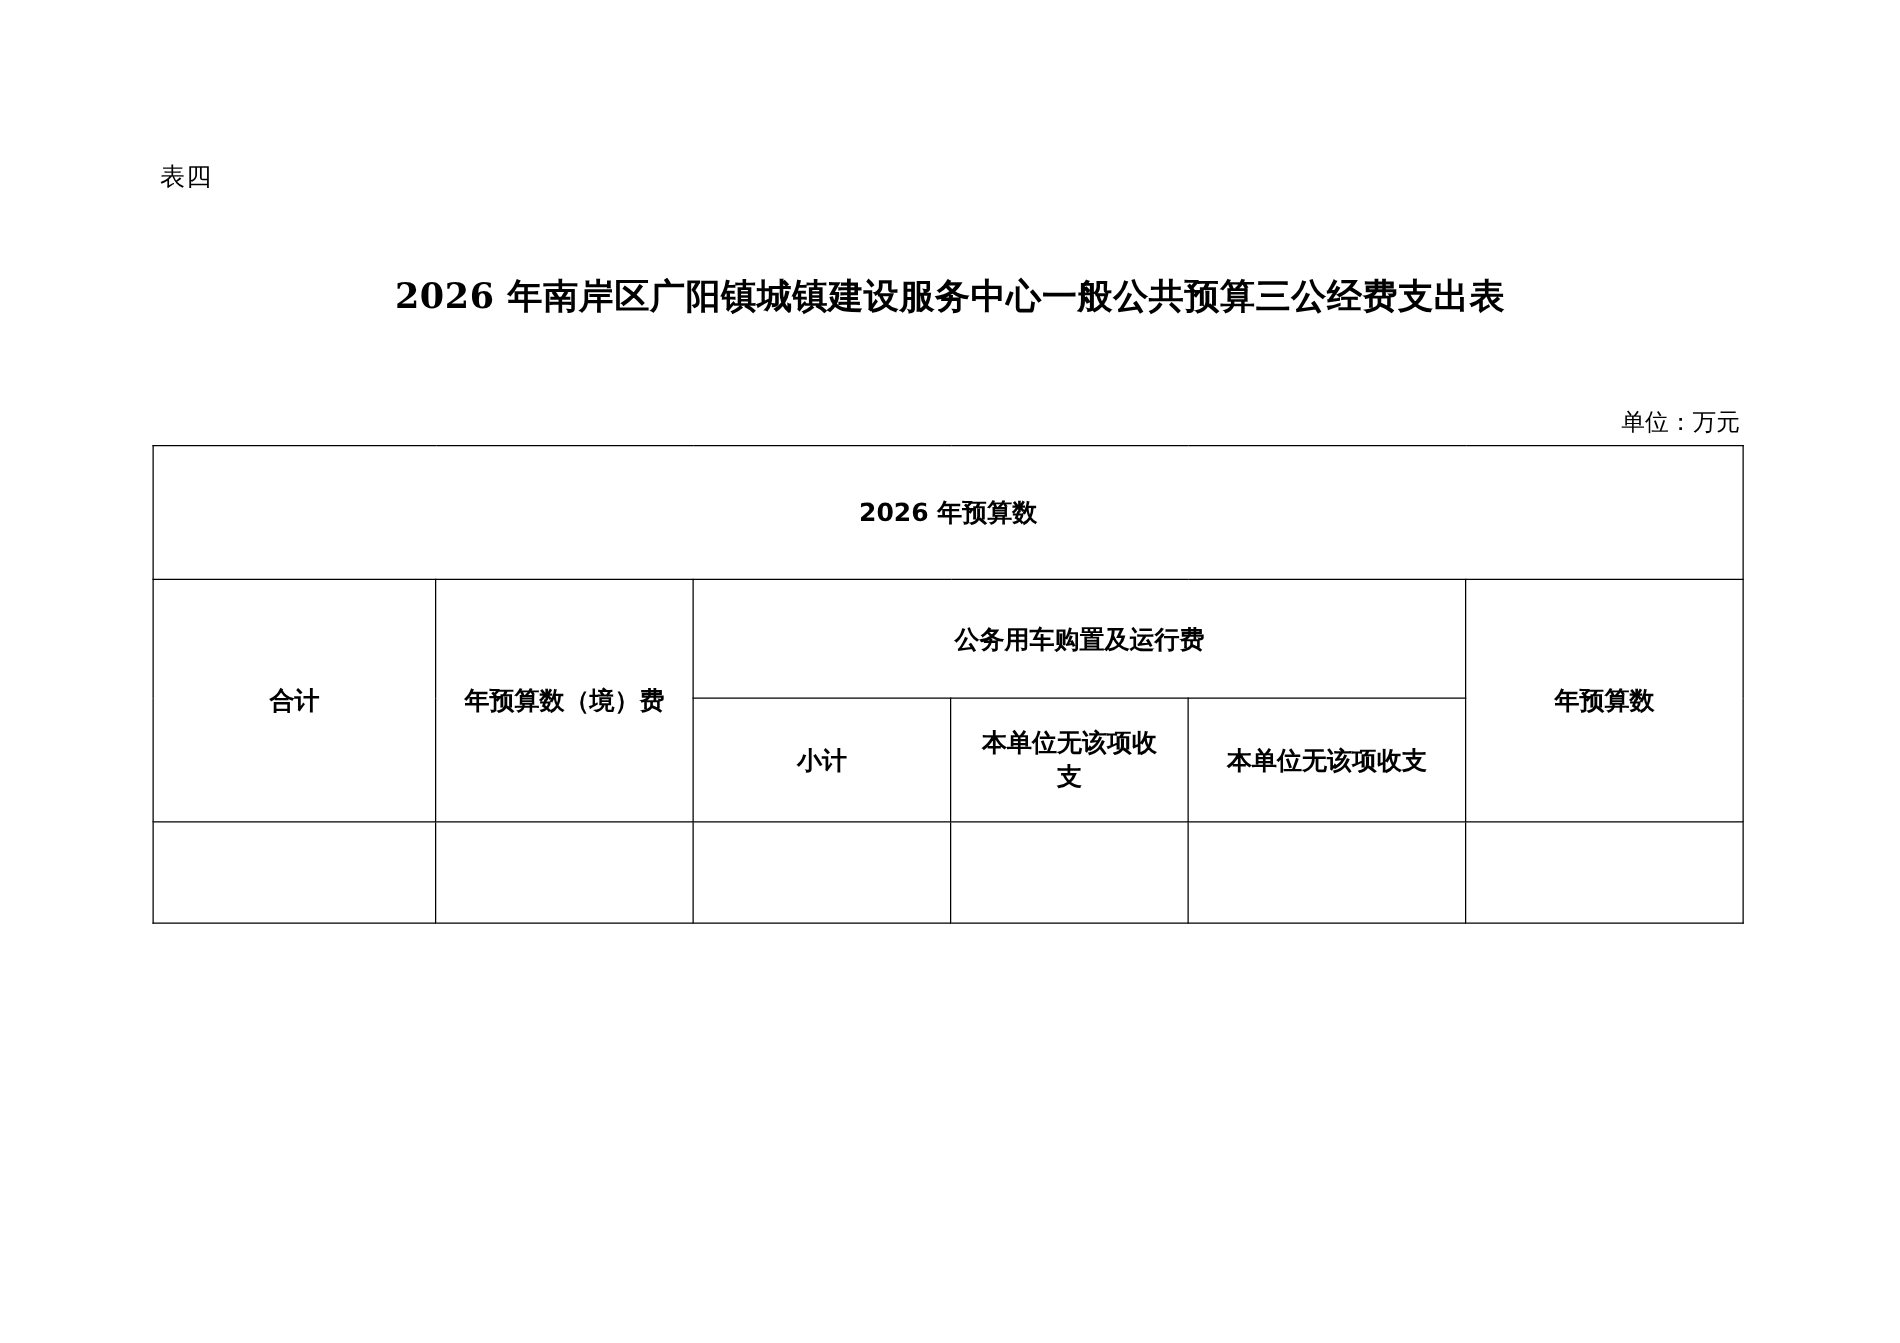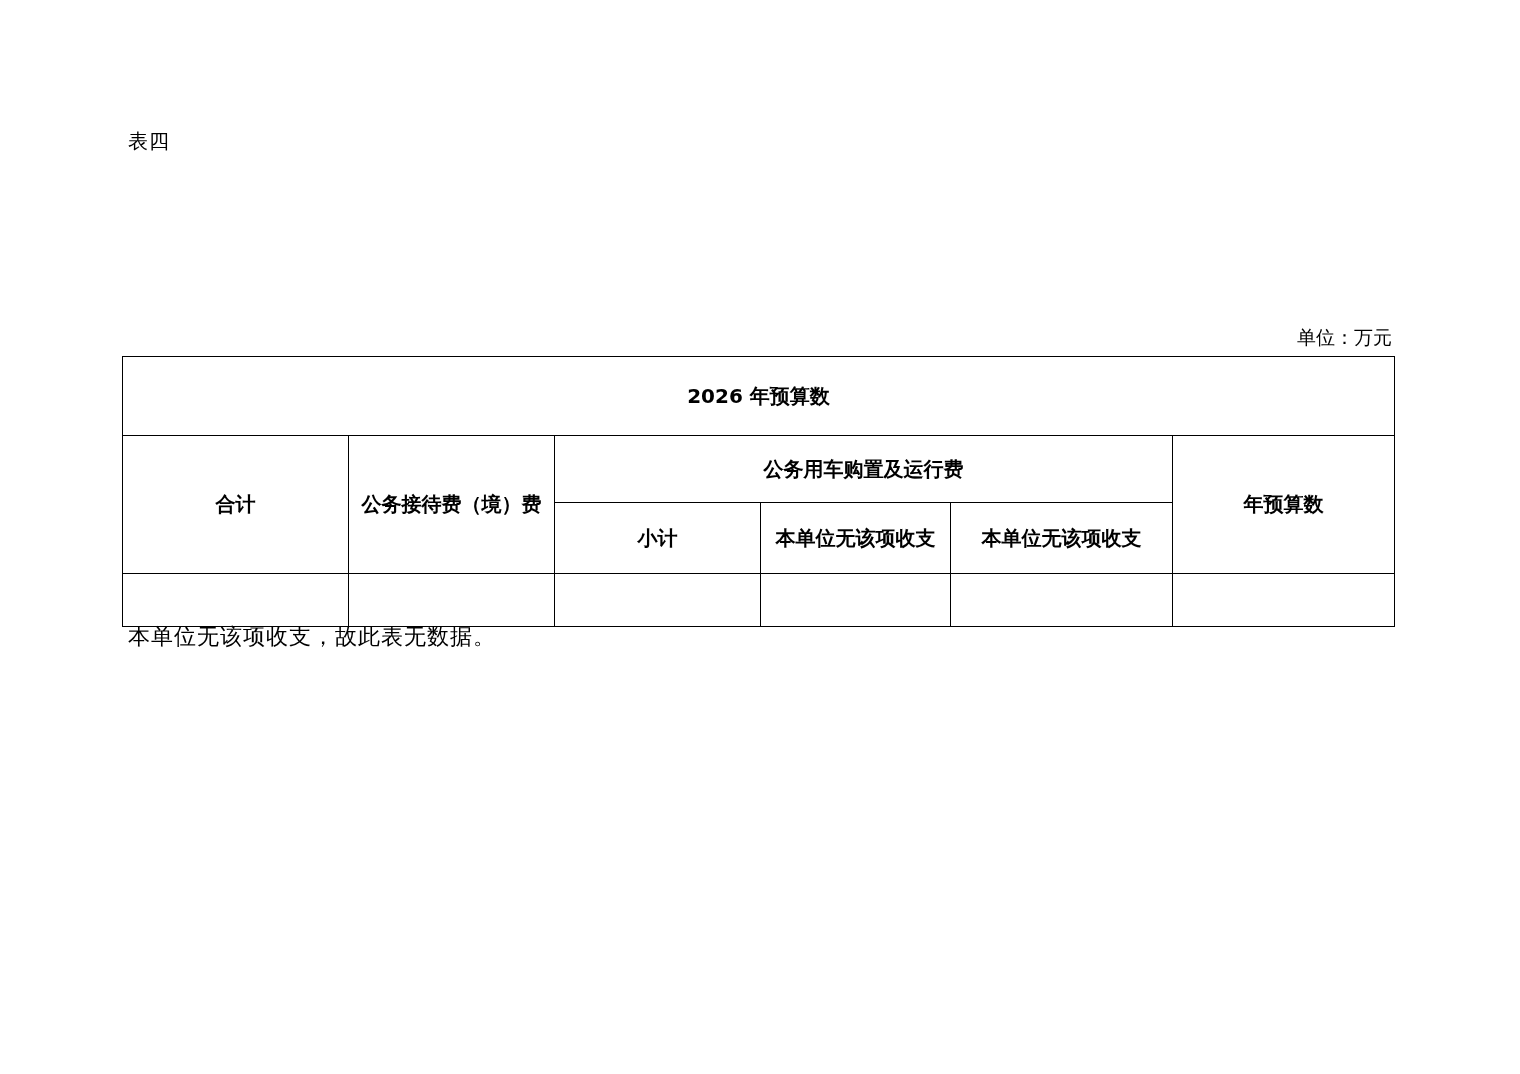--- a/index.html
+++ b/index.html
@@ -57,21 +57,21 @@
     border-collapse: collapse;
     table-layout: fixed;
   }
   table.budget td {
     border: 1px solid #000000;
     text-align: center;
     vertical-align: middle;
     font-size: 20px;
     font-weight: bold;
     font-family: "DejaVu Sans", "Liberation Sans", sans-serif;
-    padding: 4px;
+    padding: 18px;
   }
   .row-top td { height: 70px; }
   .row-mid td { height: 58px; }
   .row-sub td { height: 62px; }
   .row-data td { height: 44px; }
   .footnote {
     position: absolute;
     left: 128px;
     top: 622px;
     font-size: 22px;
@@ -79,53 +79,53 @@
     font-family: "DejaVu Serif", "Liberation Serif", serif;
   }
 </style>
 </head>
 <body>
 
 <div class="page">
 
   <div class="sheet-label">表四</div>
 
+  <div class="doc-title">2026 年南岸区广阳镇城镇建设服务中心一般公共预算三公经费支出表</div>
 
   <div class="unit-note">单位：万元</div>
 
   <table class="budget">
     <colgroup>
       <col style="width:226px">
       <col style="width:206px">
       <col style="width:206px">
       <col style="width:190px">
       <col style="width:222px">
       <col style="width:222px">
     </colgroup>
     <tbody>
       <tr class="row-top">
         <td colspan="6">2026 年预算数</td>
       </tr>
       <tr class="row-mid">
         <td rowspan="2">合计</td>
-        <td rowspan="2">公务接待费（境）费</td>
+        <td rowspan="2">年预算数（境）费</td>
         <td colspan="3">公务用车购置及运行费</td>
         <td rowspan="2">年预算数</td>
       </tr>
       <tr class="row-sub">
         <td>小计</td>
         <td>本单位无该项收支</td>
         <td>本单位无该项收支</td>
       </tr>
       <tr class="row-data">
         <td></td>
         <td></td>
         <td></td>
         <td></td>
         <td></td>
         <td></td>
       </tr>
     </tbody>
   </table>
 
-  <div class="footnote">本单位无该项收支，故此表无数据。</div>
 
 </div>
 
 </body></html>

